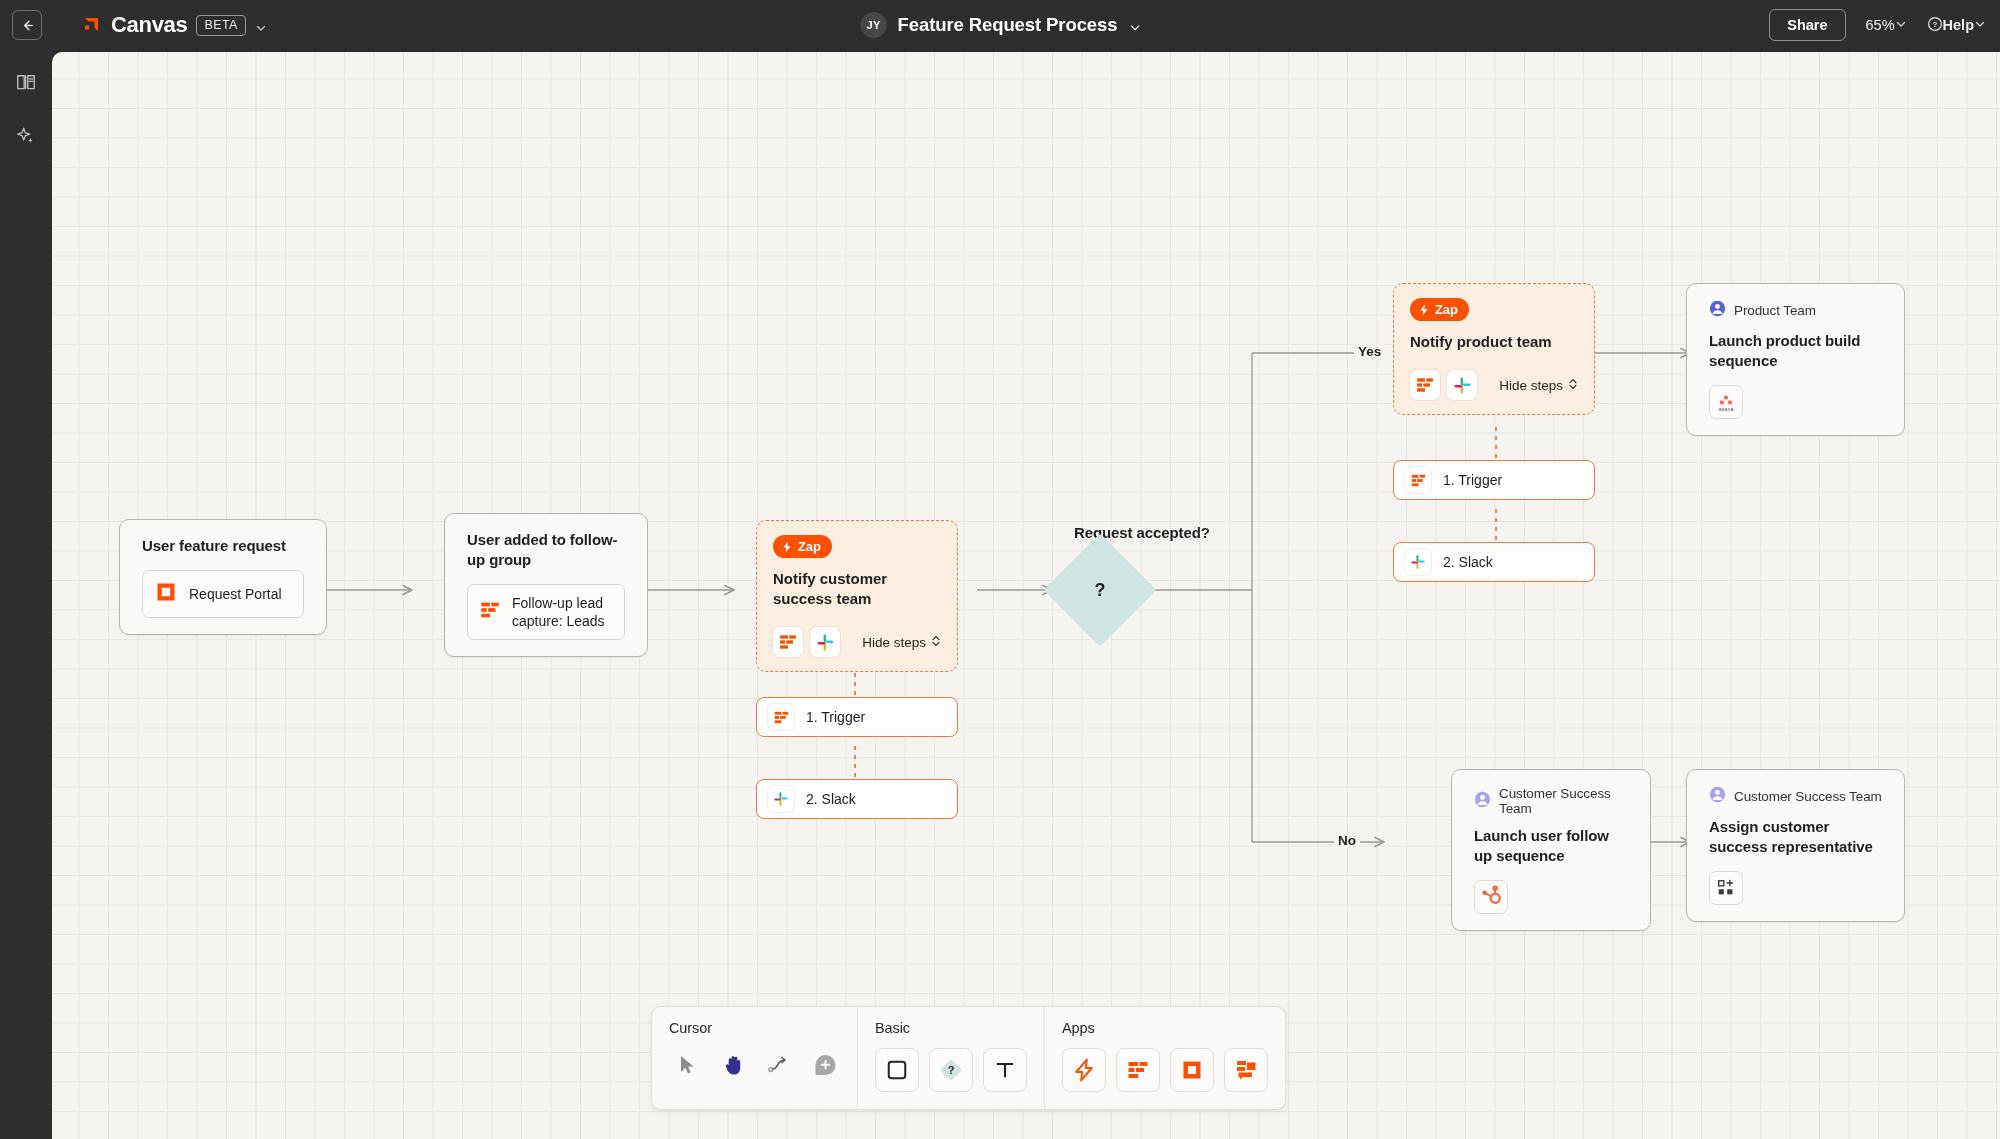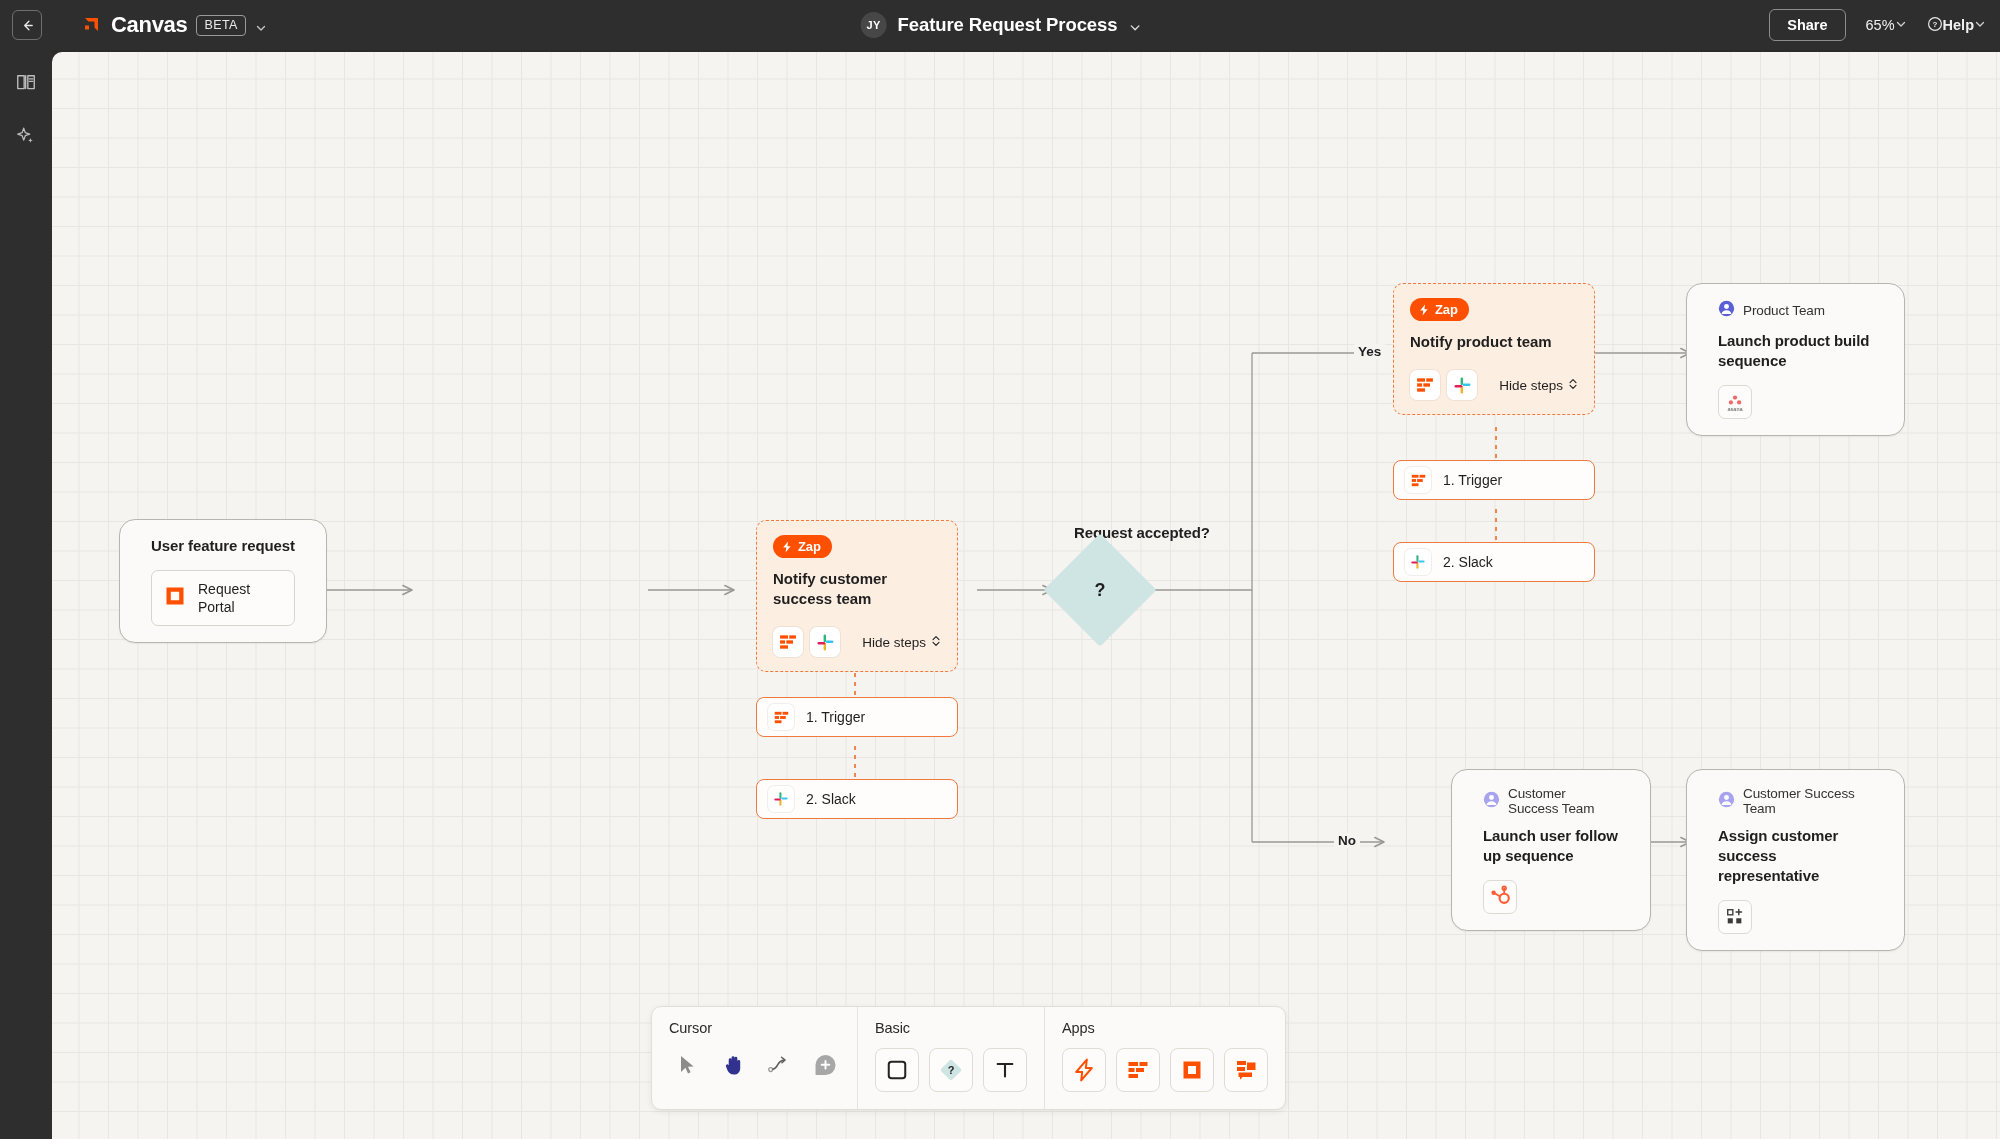--- a/index.html
+++ b/index.html
@@ -81,23 +81,23 @@
     overflow: hidden;
   }
   #edges { position: absolute; left: 0; top: 0; width: 1948px; height: 1087px; }
 
   .node { position: absolute; }
 
   
   .card {
     background: #fbfaf8;
     border: 1px solid #b9b5ae;
-    border-radius: 16px;
+    border-radius: 10px;
     box-shadow: 0 1px 2px rgba(0,0,0,0.06);
-    padding: 16px 31px;
+    padding: 16px 22px;
   }
   .card-title {
     font-size: 15px; font-weight: bold; color: #1f1f1f; line-height: 1.33;
     letter-spacing: -0.1px;
   }
   .owner-row { display: flex; align-items: center; gap: 8px; margin-bottom: 10px; }
   .owner-name { font-size: 13.5px; color: #333; letter-spacing: -0.1px; }
 
   
   .app-chip {
@@ -329,20 +329,35 @@
     <div class="app-chip">
       <span>
         <svg width="24" height="24" viewBox="0 0 24 24">
           <path d="M3.5 3.5 H20.5 V20.5 H3.5 Z M7.8 7.8 H16.2 V16.2 H7.8 Z" fill="#ff4f00" fill-rule="evenodd"></path>
         </svg>
       </span>
       <span>Request Portal</span>
     </div>
   </div>
 
+  <div class="node card" style="left:392px; top:461px; width:204px;">
+    <div class="card-title">User added to follow-up group</div>
+    <div class="app-chip">
+      <span>
+        <svg width="22" height="22" viewBox="0 0 24 24">
+          <rect x="2.5" y="4" width="9.5" height="4" fill="#ff4f00"></rect>
+          <rect x="13.5" y="4" width="8" height="4" fill="#ff4f00"></rect>
+          <rect x="2.5" y="10" width="6" height="4" fill="#ff4f00"></rect>
+          <rect x="10" y="10" width="8" height="4" fill="#ff4f00"></rect>
+          <rect x="2.5" y="16" width="9.5" height="4" fill="#ff4f00"></rect>
+        </svg>
+      </span>
+      <span>Follow-up lead capture: Leads</span>
+    </div>
+  </div>
 
   <div class="node zap-card" style="left:704px; top:468px; width:202px;">
     <span class="zap-badge">
       <svg width="12" height="12" viewBox="0 0 12 12">
         <path d="M7 0.6 L2.2 6.6 H5.3 L4.6 11.4 L9.6 5.2 H6.4 Z" fill="#ffffff"></path>
       </svg>
       <span>Zap</span>
     </span>
     <div class="zap-title">Notify customer success team</div>
     <div class="zap-foot">

